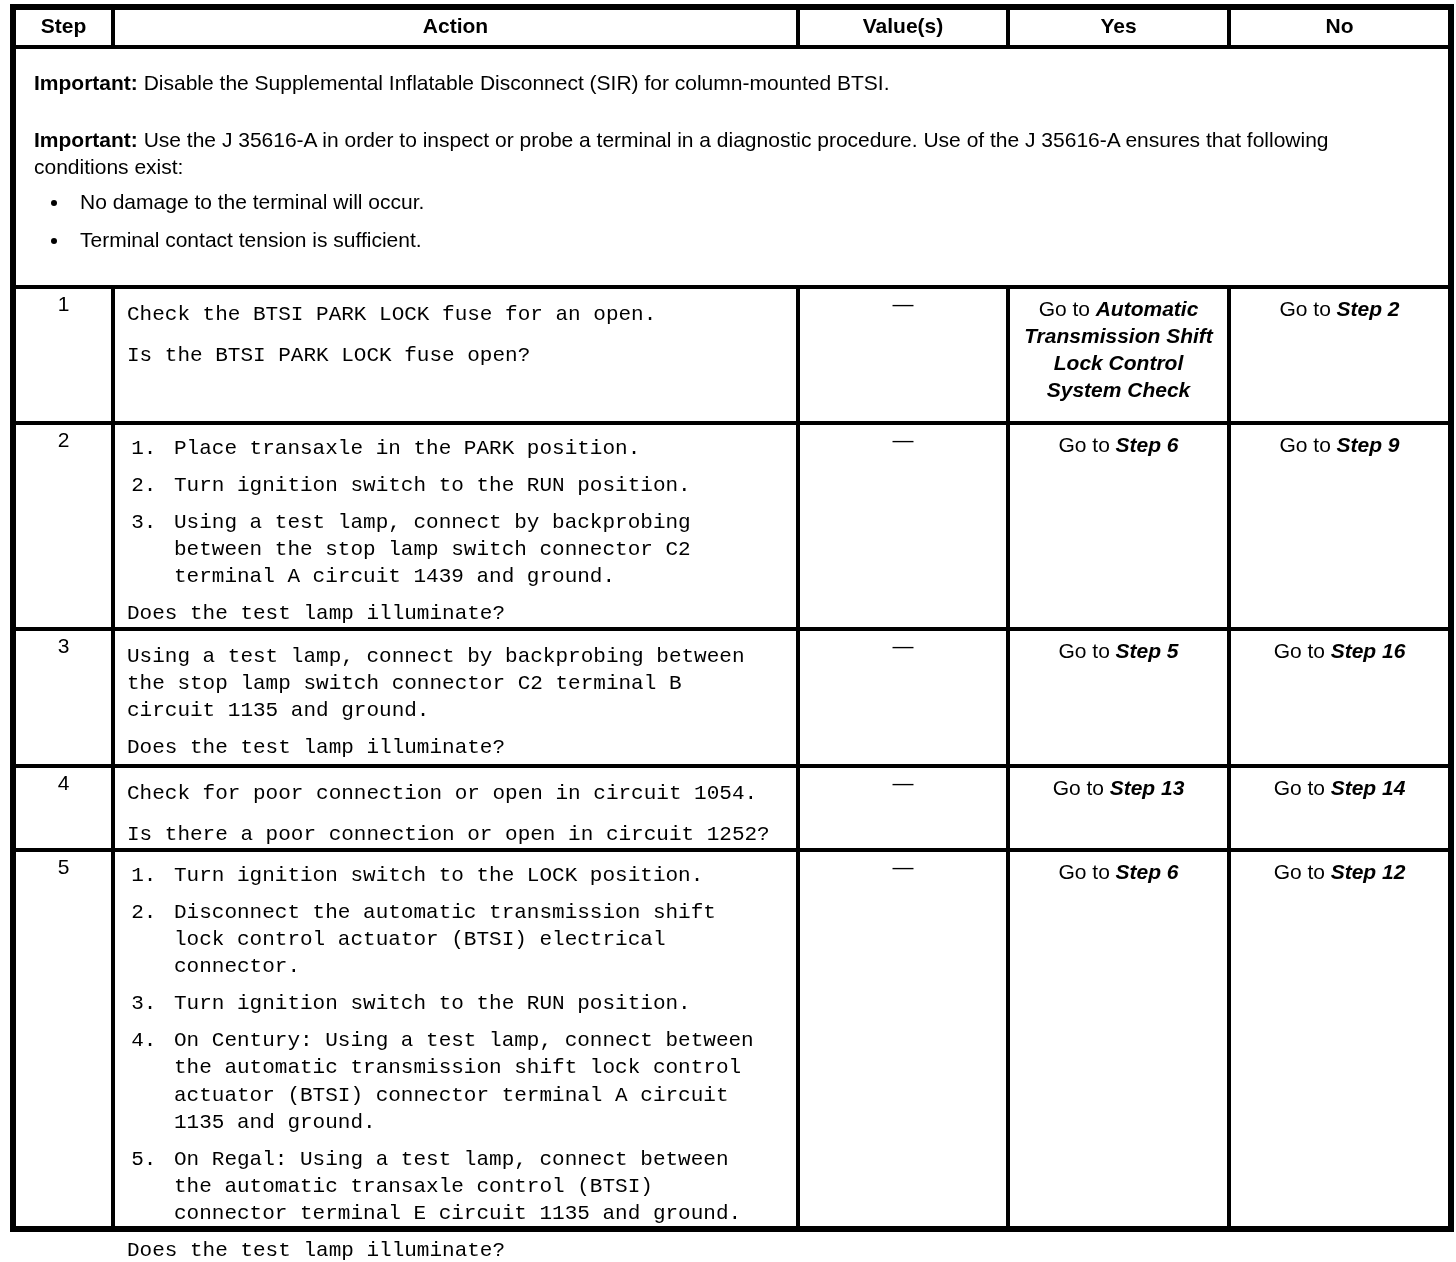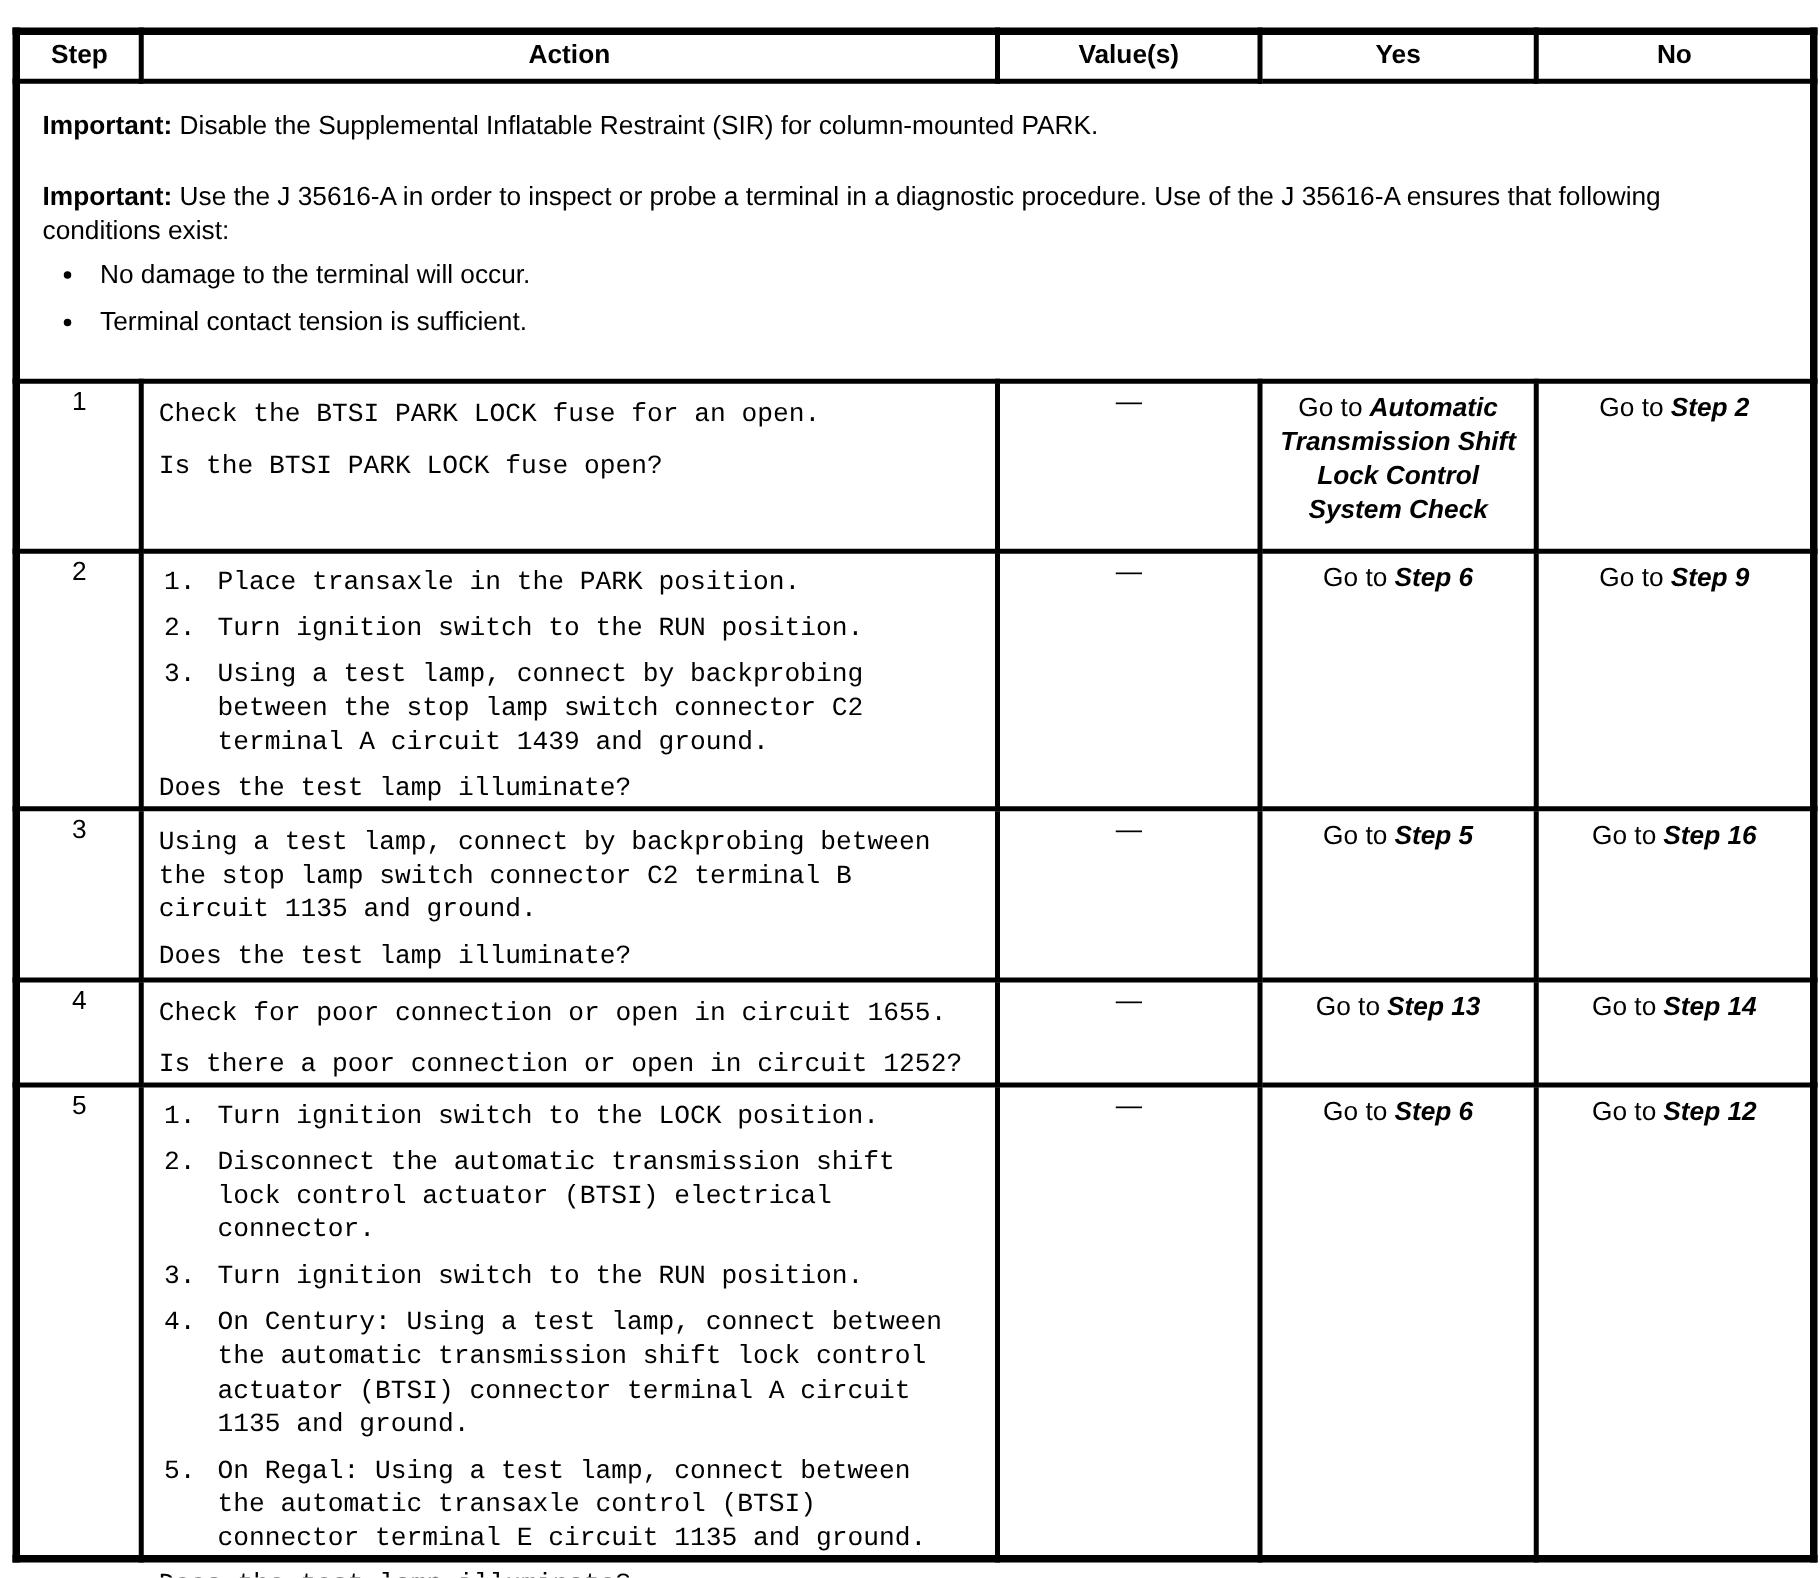--- a/index.html
+++ b/index.html
@@ -5,21 +5,21 @@
   html, body {
     margin: 0;
     padding: 0;
     background: #ffffff;
     width: 1456px;
     height: 1262px;
     overflow: hidden;
     font-family: "Liberation Sans", sans-serif;
     color: #000;
   }
-  .page { padding: 22px 0 0 10px; }
+  .page { padding: 4px 0 0 10px; }
 
   table.diag {
     border-collapse: collapse;
     table-layout: fixed;
     width: 1438px;
     border: 6px solid #000;
   }
   table.diag th, table.diag td {
     border: 4px solid #000;
     font-size: 21px;
@@ -110,21 +110,21 @@
         <tr class="hrow">
       <th class="hdr">Step</th>
       <th class="hdr">Action</th>
       <th class="hdr">Value(s)</th>
       <th class="hdr">Yes</th>
       <th class="hdr">No</th>
     </tr>
 
     <tr class="irow">
       <td colspan="5" class="important">
-        <p class="note1"><b>Important:</b> <span>Disable the Supplemental Inflatable Restraint (SIR) for column-mounted PARK.</span></p>
+        <p class="note1"><b>Important:</b> <span>Disable the Supplemental Inflatable Disconnect (SIR) for column-mounted BTSI.</span></p>
         <p class="note2"><b>Important:</b> <span>Use the J 35616-A in order to inspect or probe a terminal in a diagnostic procedure. Use of the J 35616-A ensures that following conditions exist:</span></p>
         <ul class="bullets">
           <li>No damage to the terminal will occur.</li>
           <li>Terminal contact tension is sufficient.</li>
         </ul>
       </td>
     </tr>
 
     <tr class="r1">
       <td class="step">1</td>
@@ -166,21 +166,21 @@
       </td>
       <td class="value">—</td>
       <td class="yesno"><span class="pre">Go to</span><span class="it">Step 5</span></td>
       <td class="yesno"><span class="pre">Go to</span><span class="it">Step 16</span></td>
     </tr>
 
     <tr class="r4">
       <td class="step">4</td>
       <td class="action">
         <div class="fill f4">
-          <p class="act">Check for poor connection or open in circuit 1655.</p>
+          <p class="act">Check for poor connection or open in circuit 1054.</p>
           <p class="act">Is there a poor connection or open in circuit 1252?</p>
         </div>
       </td>
       <td class="value">—</td>
       <td class="yesno"><span class="pre">Go to</span><span class="it">Step 13</span></td>
       <td class="yesno"><span class="pre">Go to</span><span class="it">Step 14</span></td>
     </tr>
 
     <tr class="r5">
       <td class="step">5</td>

